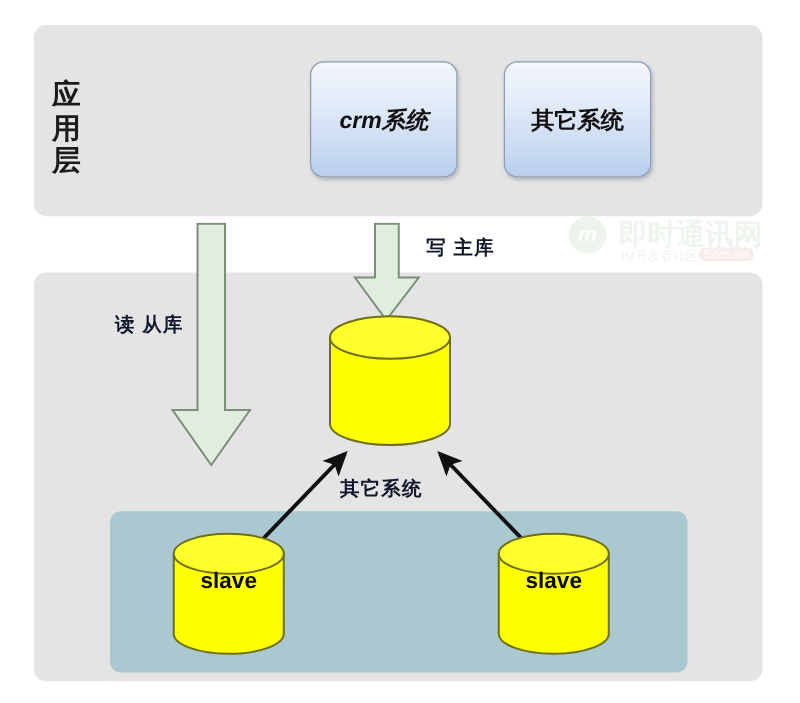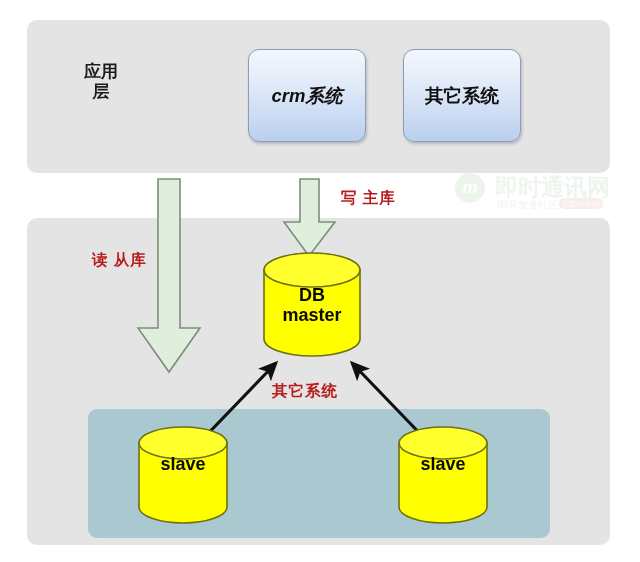--- a/index.html
+++ b/index.html
@@ -32,27 +32,26 @@
   }
   #data-layer-panel {
     left: 27px;
     top: 218px;
     width: 583px;
     height: 327px;
   }
   .layer-label {
     position: absolute;
     width: 34px;
-    font-size: 17px;
+    font-size: 23px;
     font-weight: 700;
     color: #1b1b1b;
     line-height: 1.16;
     text-align: center;
     letter-spacing: 0px;
-    margin-left: 48px;
   }
   #app-layer-label {
     left: 36px;
     top: 62px;
   }
   #data-layer-label {
     left: 36px;
     top: 356px;
   }
 
@@ -82,21 +81,21 @@
   .block-arrow {
     position: absolute;
   }
   #read-arrow { left: 136px; top: 178px; }
   #write-arrow { left: 281px; top: 178px; }
 
   .flow-label {
     position: absolute;
     font-size: 15.5px;
     font-weight: 700;
-    color: #b91c1c;
+    color: #0f172a;
     white-space: nowrap;
     letter-spacing: 1px;
   }
   #read-label  { left: 92px; top: 250px; }
   #write-label { left: 341px; top: 188px; }
   #sync-label  { left: 272px; top: 381px; }
 
   
   #slave-group-panel {
     position: absolute;
@@ -236,24 +235,20 @@
     <line x1="430" y1="444" x2="352" y2="363" stroke="#101010" stroke-width="3.1" marker-end="url(#arrowhead)"></line>
   </svg>
 
   <div id="sync-label" class="flow-label">其它系统</div>
 
   <div id="db-master" class="cylinder">
     <svg width="100" height="105" viewBox="0 0 100 105">
       <path d="M2,18 L2,87 A48,17 0 0 0 98,87 L98,18 Z" fill="#ffff00" stroke="#6f6f16" stroke-width="1.6"></path>
       <ellipse cx="50" cy="18" rx="48" ry="17" fill="#ffff2b" stroke="#6f6f16" stroke-width="1.6"></ellipse>
     </svg>
-    <div class="cyl-caption">
-      <div>DB</div>
-      <div>master</div>
-    </div>
   </div>
 
   <div id="slave-left" class="cylinder">
     <svg width="92" height="98" viewBox="0 0 92 98">
       <path d="M2,17 L2,81 A44,16 0 0 0 90,81 L90,17 Z" fill="#ffff00" stroke="#6f6f16" stroke-width="1.6"></path>
       <ellipse cx="46" cy="17" rx="44" ry="16" fill="#ffff2b" stroke="#6f6f16" stroke-width="1.6"></ellipse>
     </svg>
     <div class="cyl-caption">slave</div>
   </div>
 

